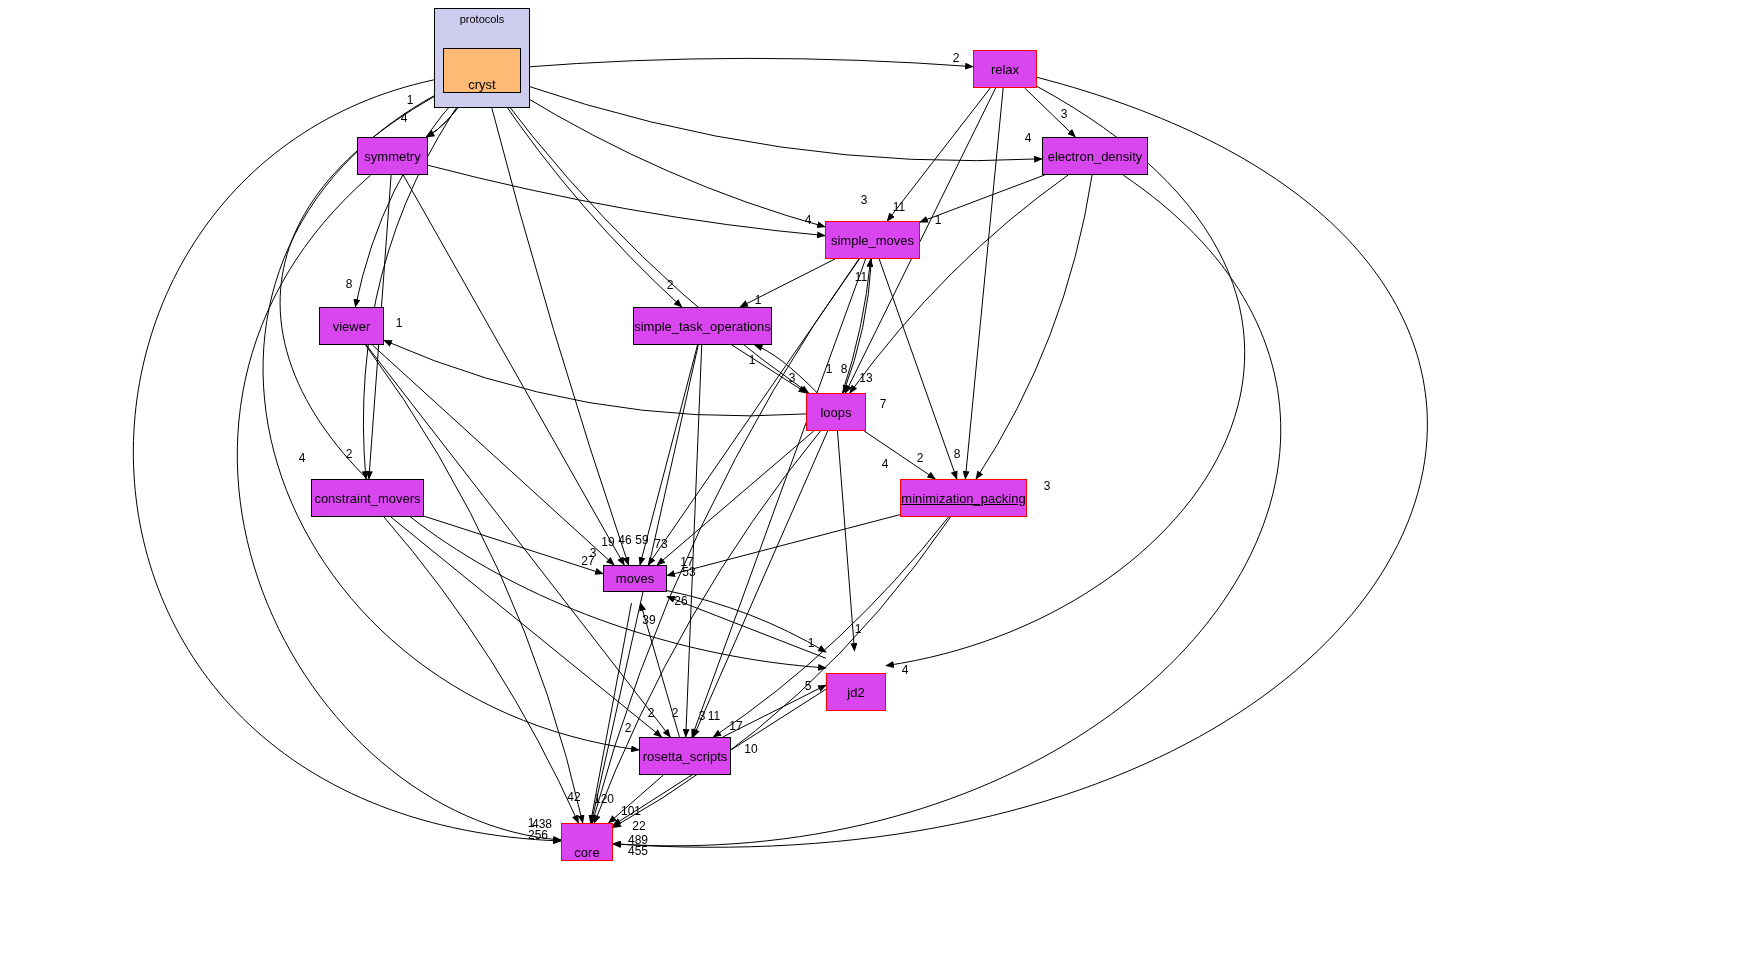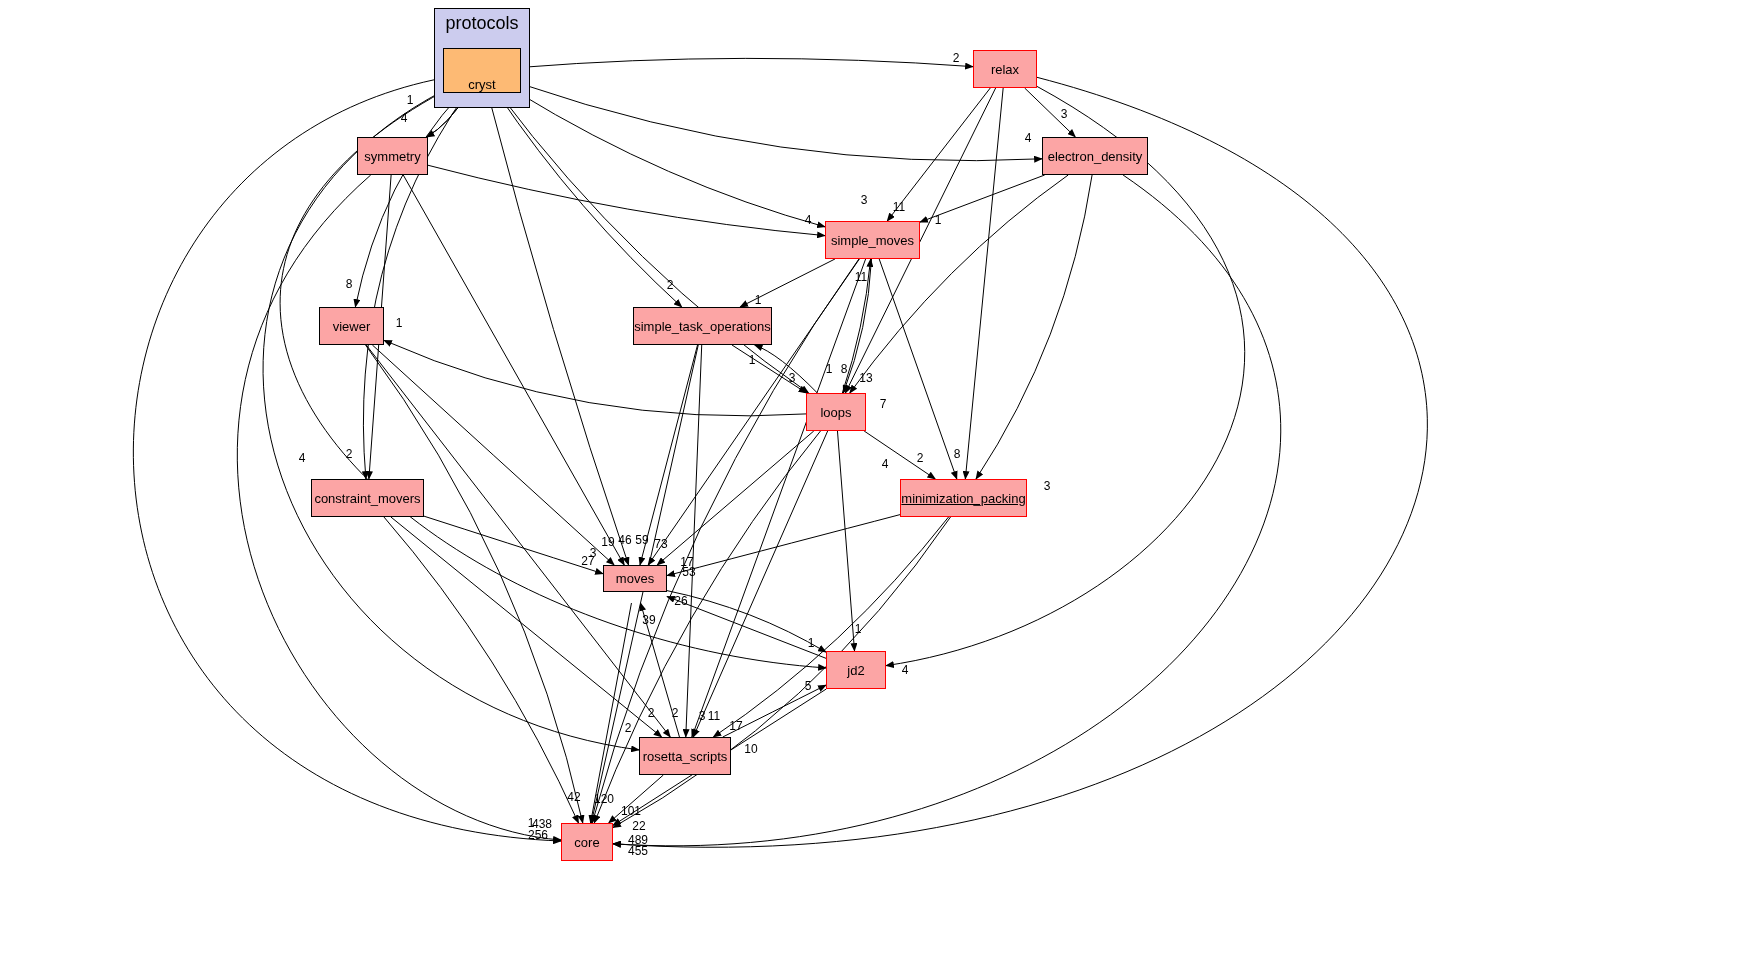--- a/index.html
+++ b/index.html
@@ -13,27 +13,27 @@
   .stage svg{position:absolute;left:0;top:0;}
   .cluster{
     position:absolute;
     border:1px solid #000;
     background:#ccccee;
     box-sizing:border-box;
   }
   .cluster .cluster-label{
     position:absolute;top:4px;left:0;right:0;
     text-align:center;
-    font-size:18px;color:#000;
+    font-size:11px;color:#000;
   }
   .node{
     position:absolute;
     box-sizing:border-box;
     border:1px solid #000;
-    background:#fca5a5;
+    background:#d946ef;
     display:flex;align-items:center;justify-content:center;
     font-size:13px;color:#000;
     cursor:pointer;
     white-space:nowrap;
   }
   .node.red{border-color:#ff0000;}
   .node.cluster-node{background:#fdba74;align-items:flex-end;}
   .edge-label{font-size:12px;fill:#000;}
 </style>
 </head>
@@ -200,23 +200,23 @@
       </div>
       <div class="node" style="left: 311px; top: 479px; width: 113px; height: 38px;">
         <span>constraint_movers</span>
       </div>
       <div class="node red" style="left: 900px; top: 479px; width: 127px; height: 38px; text-decoration: underline;">
         <span>minimization_packing</span>
       </div>
       <div class="node" style="left: 603px; top: 565px; width: 64px; height: 27px;">
         <span>moves</span>
       </div>
-      <div class="node red" style="left: 826px; top: 651px; width: 60px; height: 38px;">
+      <div class="node red" style="left: 826px; top: 673px; width: 60px; height: 38px;">
         <span>jd2</span>
       </div>
       <div class="node" style="left: 639px; top: 737px; width: 92px; height: 38px;">
         <span>rosetta_scripts</span>
       </div>
-      <div class="node red" style="left: 561px; top: 823px; width: 52px; height: 38px;">
+      <div class="node red" style="left: 561px; top: 823px; width: 52px; height: 38px; align-items: flex-end;">
         <span>core</span>
       </div>
     </div>
 </div>
 
 </body></html>

